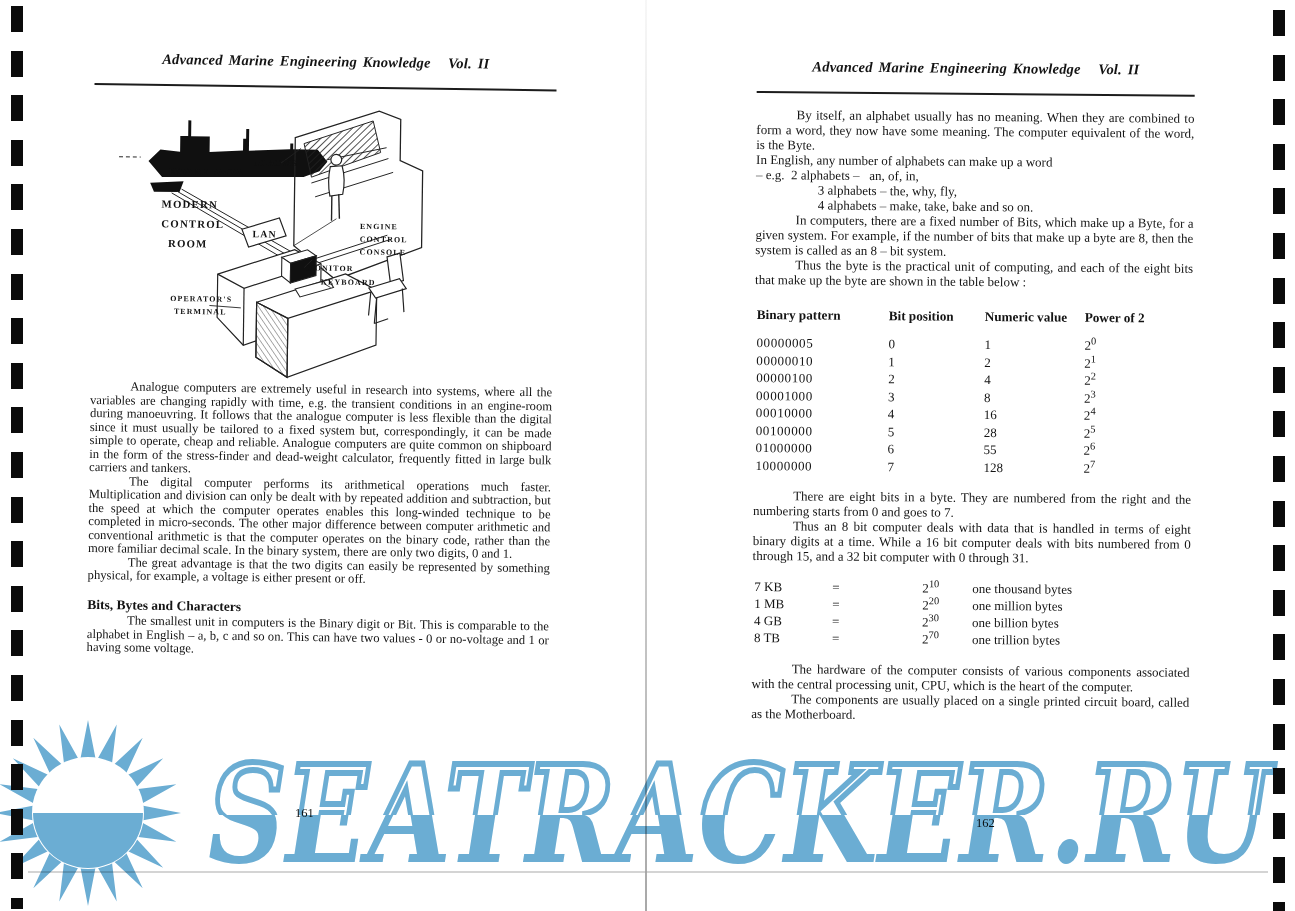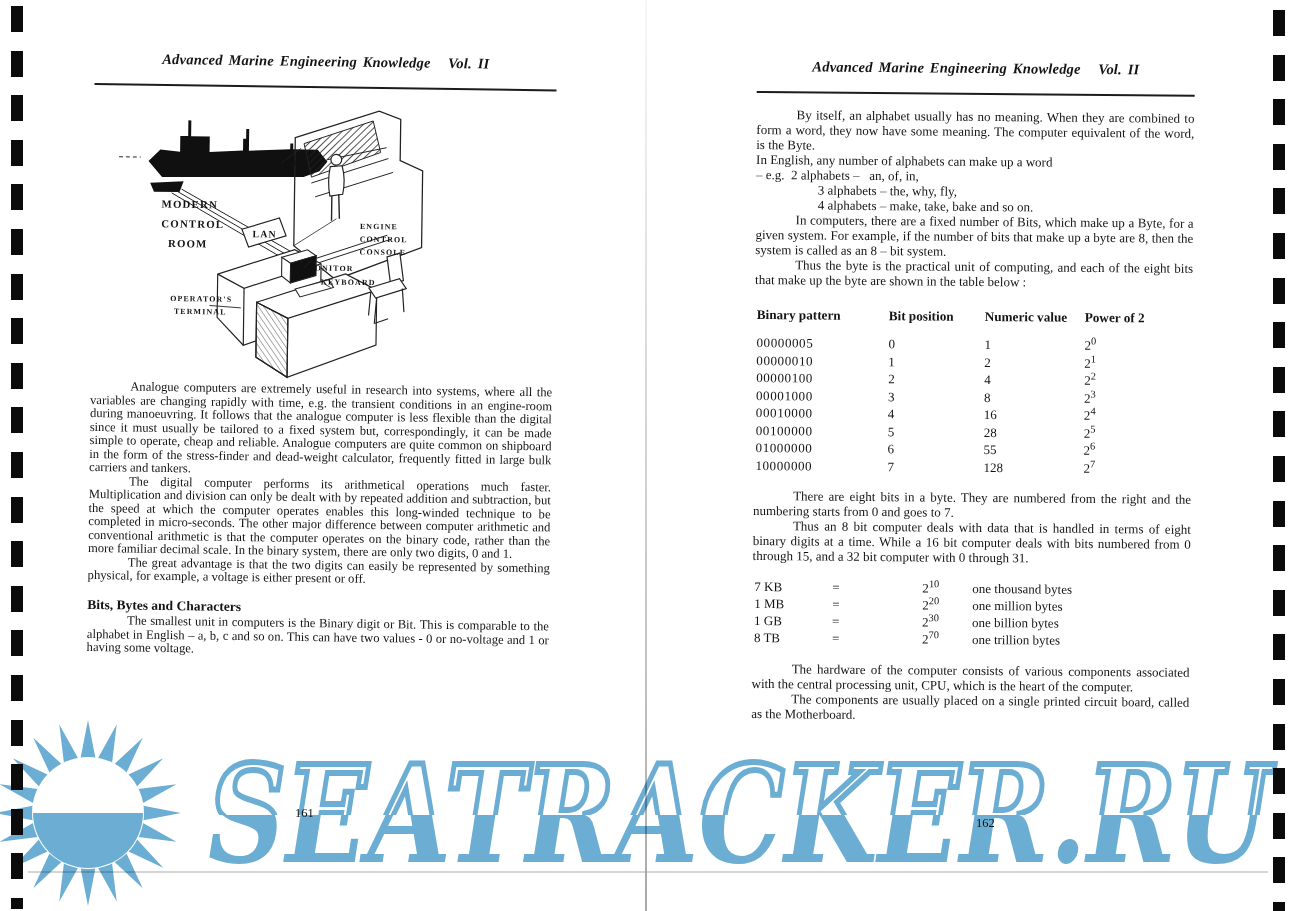--- a/index.html
+++ b/index.html
@@ -272,21 +272,21 @@
         </div>
 
         <div class="unit-row">
           <span>1 MB</span>
           <span>=</span>
           <span><span>2</span><sup>20</sup></span>
           <span>one million bytes</span>
         </div>
 
         <div class="unit-row">
-          <span>1 GB</span>
+          <span>4 GB</span>
           <span>=</span>
           <span><span>2</span><sup>30</sup></span>
           <span>one billion bytes</span>
         </div>
 
         <div class="unit-row">
           <span>8 TB</span>
           <span>=</span>
           <span><span>2</span><sup>70</sup></span>
           <span>one trillion bytes</span>

